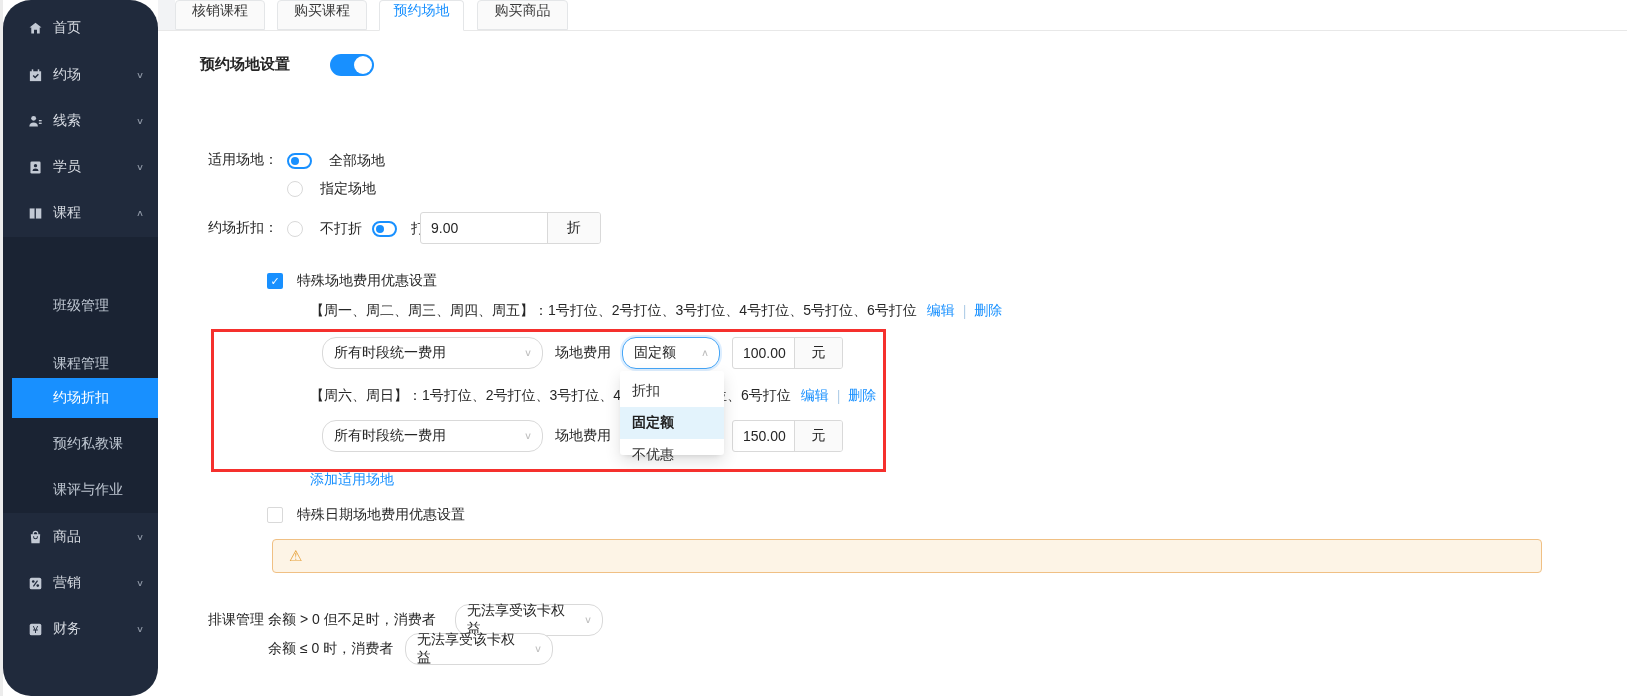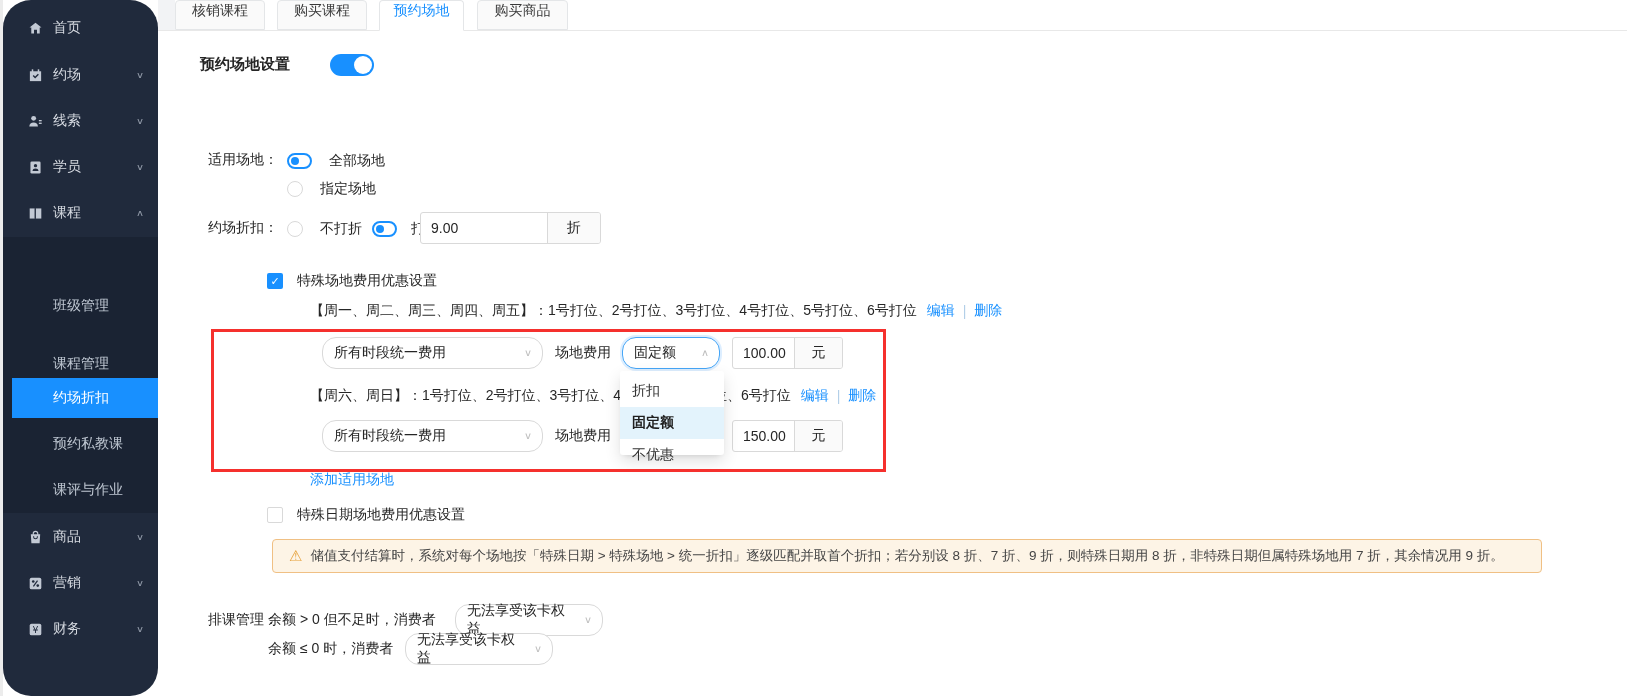--- a/index.html
+++ b/index.html
@@ -280,21 +280,20 @@
 
   <div class="abs link nowrap" style="left:310px;top:469px;height:22px;display:flex;align-items:center;">添加适用场地</div>
 
   <div class="abs row" style="left:267px;top:506px;">
     <span class="cb off"></span>
     <span style="margin-left:14px;">特殊日期场地费用优惠设置</span>
   </div>
 
   <div class="abs warnbox nowrap">
     <span class="wicon">⚠</span>
-    <span>储值支付结算时，系统对每个场地按「特殊日期 &gt; 特殊场地 &gt; 统一折扣」逐级匹配并取首个折扣；若分别设 8 折、7 折、9 折，则特殊日期用 8 折，非特殊日期但属特殊场地用 7 折，其余情况用 9 折。</span>
   </div>
 
   <div class="abs row nowrap" style="left:208px;top:609px;height:22px;">排课管理：</div>
   <div class="abs row nowrap" style="left:268px;top:609px;height:22px;">余额 &gt; 0 但不足时，消费者</div>
   <div class="abs sel" style="left:455px;top:604px;width:148px;height:32px;">
     <span>无法享受该卡权益</span>
     <span class="arr">∨</span>
   </div>
 
   <div class="abs row nowrap" style="left:268px;top:638px;height:22px;">余额 ≤ 0 时，消费者</div>

